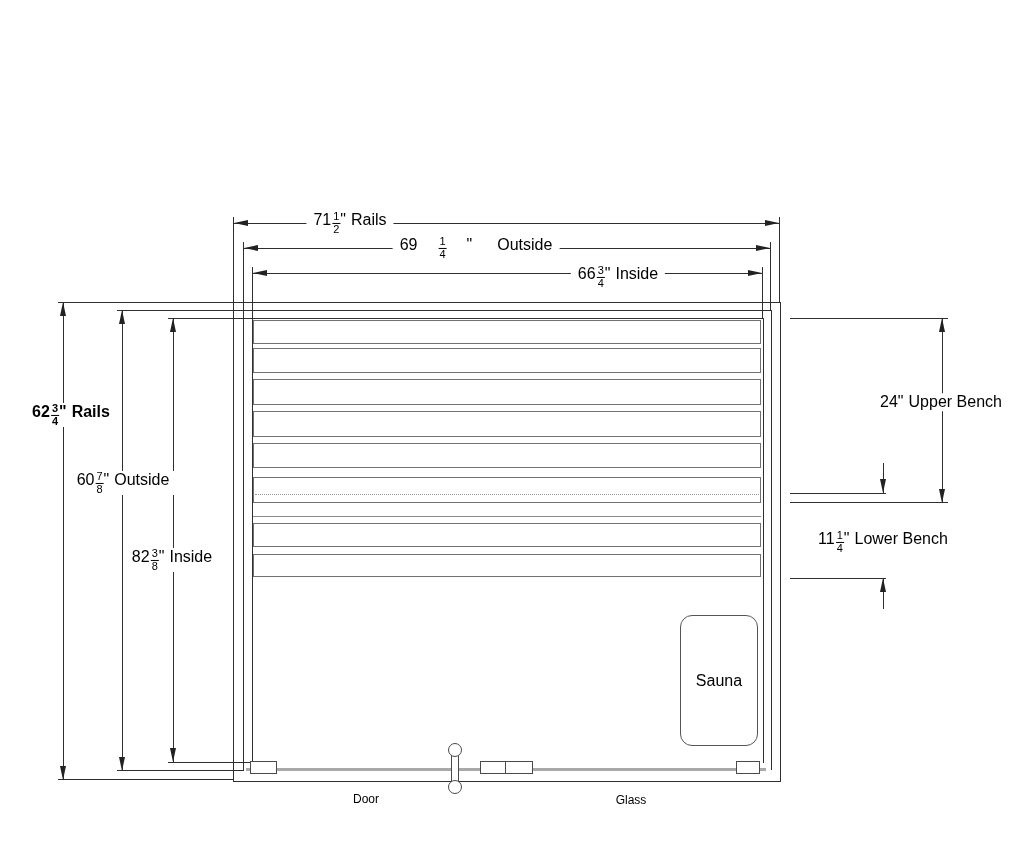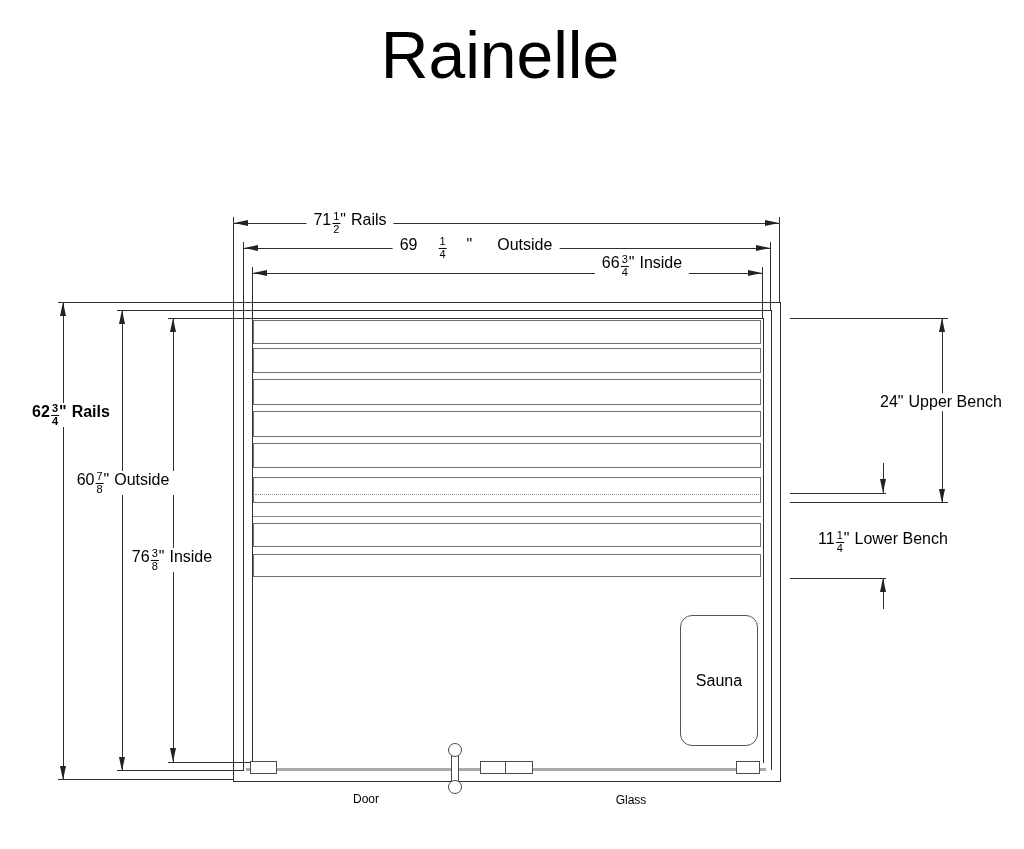--- a/index.html
+++ b/index.html
@@ -31,21 +31,20 @@
   #title{position:absolute;left:500px;top:22px;transform:translateX(-50%);font-size:66px;line-height:1;font-weight:400;}
   #subtitle{position:absolute;left:512px;top:116px;transform:translateX(-50%);font-size:30px;line-height:1;font-weight:400;}
   #heater{position:absolute;left:680px;top:615px;width:78px;height:131px;border:1px solid #555;border-radius:12px;
           background:#fff;display:flex;align-items:center;justify-content:center;box-sizing:border-box;}
 </style>
 </head>
 <body>
 
 <div id="canvas">
 
-  <div id="title">Rainelle</div>
 
   <div class="rect" style="left:233px;top:302px;width:546px;height:478px;"></div>
   <div class="rect3" style="left:243px;top:310px;width:527px;height:459px;"></div>
   <div class="rect3" style="left:252px;top:318px;width:510px;height:444px;"></div>
 
   <div class="slat" style="top:320px;height:24px;"></div>
   <div class="slat" style="top:348px;height:25px;"></div>
   <div class="slat" style="top:379px;height:26px;"></div>
   <div class="slat" style="top:411px;height:26px;"></div>
   <div class="slat" style="top:443px;height:25px;"></div>
@@ -101,21 +100,21 @@
       </span>
       <span>"</span>
       <span class="lbl">Outside</span>
   </div>
 
   <div class="ln" style="left:252px;top:267px;width:1px;height:52px;"></div>
   <div class="ln" style="left:762px;top:267px;width:1px;height:52px;"></div>
   <div class="ln" style="left:253px;top:273px;width:509px;height:1px;"></div>
   <div class="ar l" style="left:253px;top:270px;"></div>
   <div class="ar r" style="left:748px;top:270px;"></div>
-  <div class="dimtext" style="left:618px;top:266px;margin-left:24px;">
+  <div class="dimtext" style="left:618px;top:277px;">
     <span>66</span>
       <span class="frac">
         <span class="n">3</span>
         <span class="d">4</span>
       </span>
       <span>"</span>
       <span class="lbl">Inside</span>
   </div>
 
   <div class="ln" style="left:58px;top:302px;width:175px;height:1px;"></div>
@@ -147,21 +146,21 @@
       <span>"</span>
       <span class="lbl">Outside</span>
   </div>
 
   <div class="ln" style="left:168px;top:318px;width:85px;height:1px;"></div>
   <div class="ln" style="left:168px;top:762px;width:85px;height:1px;"></div>
   <div class="ln" style="left:173px;top:318px;width:1px;height:445px;"></div>
   <div class="ar u" style="left:170px;top:318px;"></div>
   <div class="ar d" style="left:170px;top:748px;"></div>
   <div class="dimtext" style="left:172px;top:560px;">
-    <span>76</span>
+    <span>82</span>
       <span class="frac">
         <span class="n">3</span>
         <span class="d">8</span>
       </span>
       <span>"</span>
       <span class="lbl">Inside</span>
   </div>
 
   <div class="ln" style="left:790px;top:318px;width:158px;height:1px;"></div>
   <div class="ln" style="left:790px;top:502px;width:158px;height:1px;"></div>

